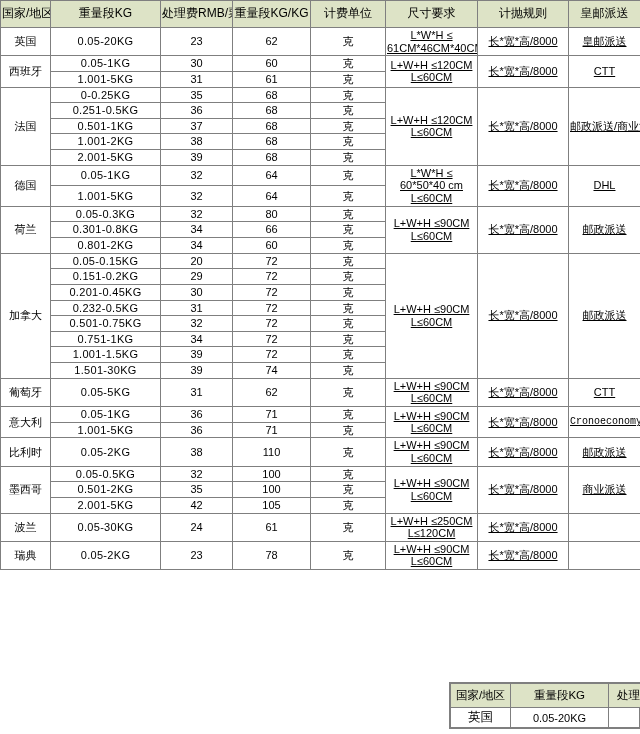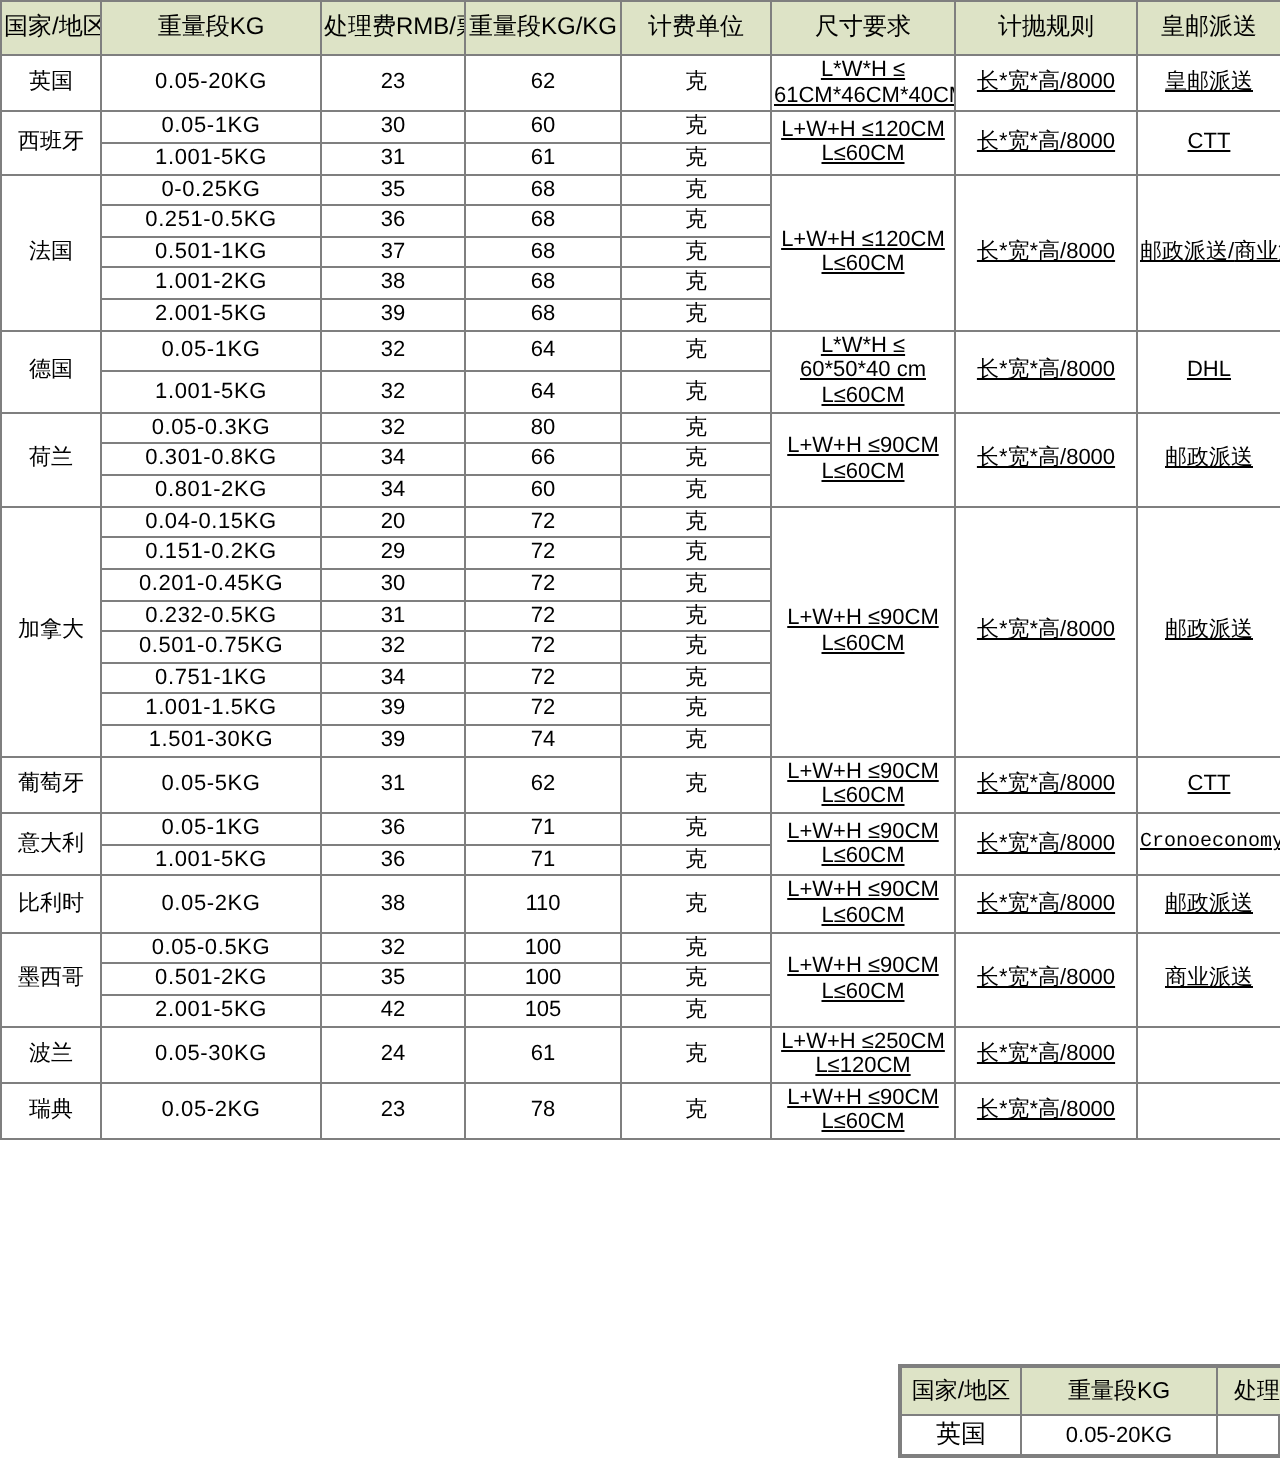--- a/index.html
+++ b/index.html
@@ -209,21 +209,21 @@
         <td class="unit">克</td>
       </tr>
       <tr>
         <td class="weight">0.801-2KG</td>
         <td class="num">34</td>
         <td class="num">60</td>
         <td class="unit">克</td>
       </tr>
       <tr>
         <td class="country" rowspan="8">加拿大</td>
-        <td class="weight">0.04-0.15KG</td>
+        <td class="weight">0.05-0.15KG</td>
         <td class="num">20</td>
         <td class="num">72</td>
         <td class="unit">克</td>
         <td class="dim" rowspan="8">
           <span class="cut">L+W+H ≤90CM</span>
           <span class="cut">L≤60CM</span>
         </td>
         <td class="vol" rowspan="8"><span>长*宽*高/8000</span></td>
         <td class="svc" rowspan="8"><span>邮政派送</span></td>
       </tr>

